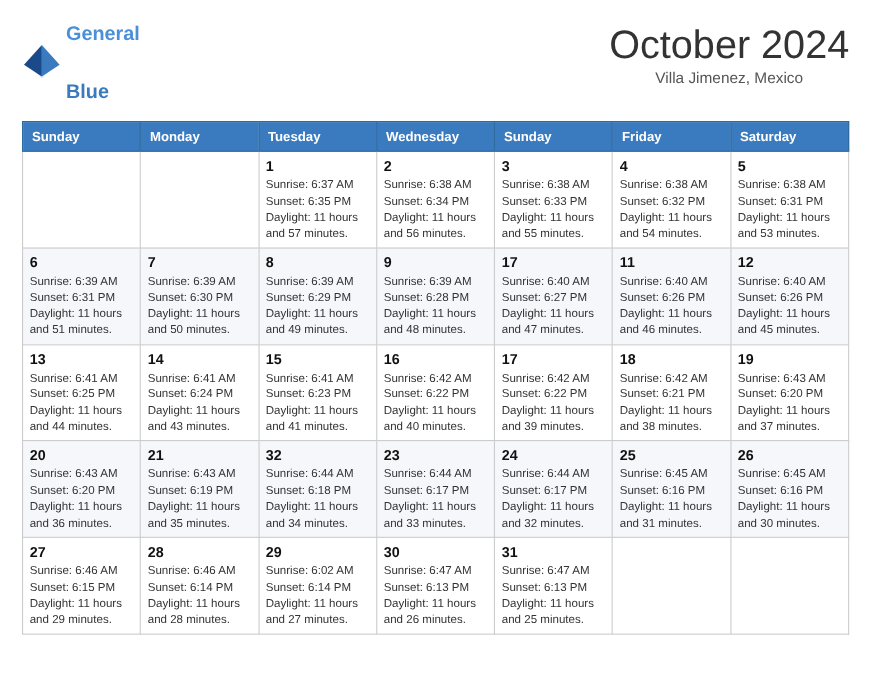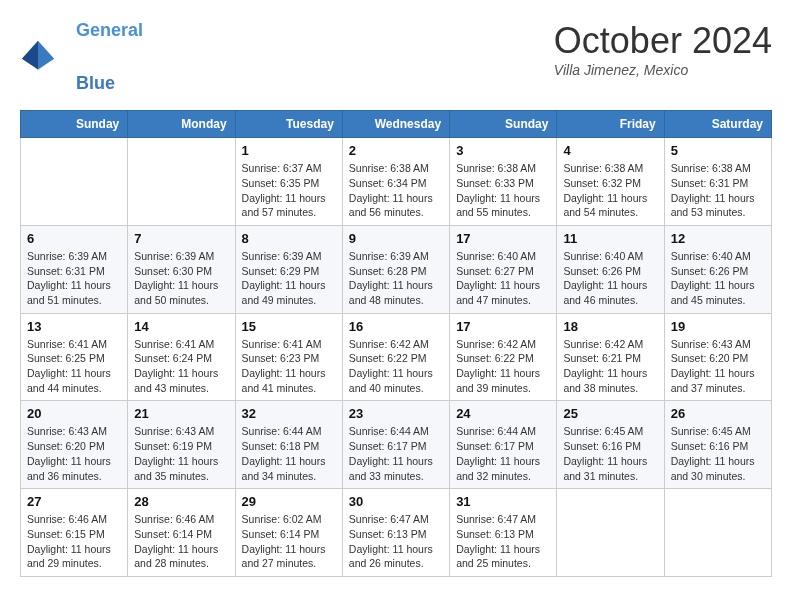--- a/index.html
+++ b/index.html
@@ -12,58 +12,57 @@
     }
     .header {
       display: flex;
       justify-content: space-between;
       align-items: flex-start;
       margin-bottom: 16px;
     }
     .logo {
       display: flex;
       align-items: center;
-      gap: 20px;
+      gap: 4px;
     }
     .logo-text {
       font-size: 18px;
       font-weight: bold;
       color: #1a1a2e;
       line-height: 1.2;
     }
     .logo-text span {
       color: #4a90d9;
     }
     .logo-icon {
       width: 36px;
       height: 36px;
     }
     .title-block {
-      text-align: left;
+      text-align: center;
     }
     .month-title {
       font-size: 36px;
       font-weight: normal;
       color: #333;
     }
     .subtitle {
       font-size: 14px;
       color: #555;
-      font-style: italic;
     }
     .calendar {
       width: 100%;
       border-collapse: collapse;
       font-size: 11px;
     }
     .calendar th {
       background: #3a7abf;
       color: #fff;
       padding: 6px 8px;
-      text-align: right;
+      text-align: left;
       font-weight: bold;
       font-size: 12px;
       border: 1px solid #2d6aa0;
     }
     .calendar td {
       border: 1px solid #ccc;
       vertical-align: top;
       padding: 5px 6px;
       width: 107px;
       min-height: 80px;

